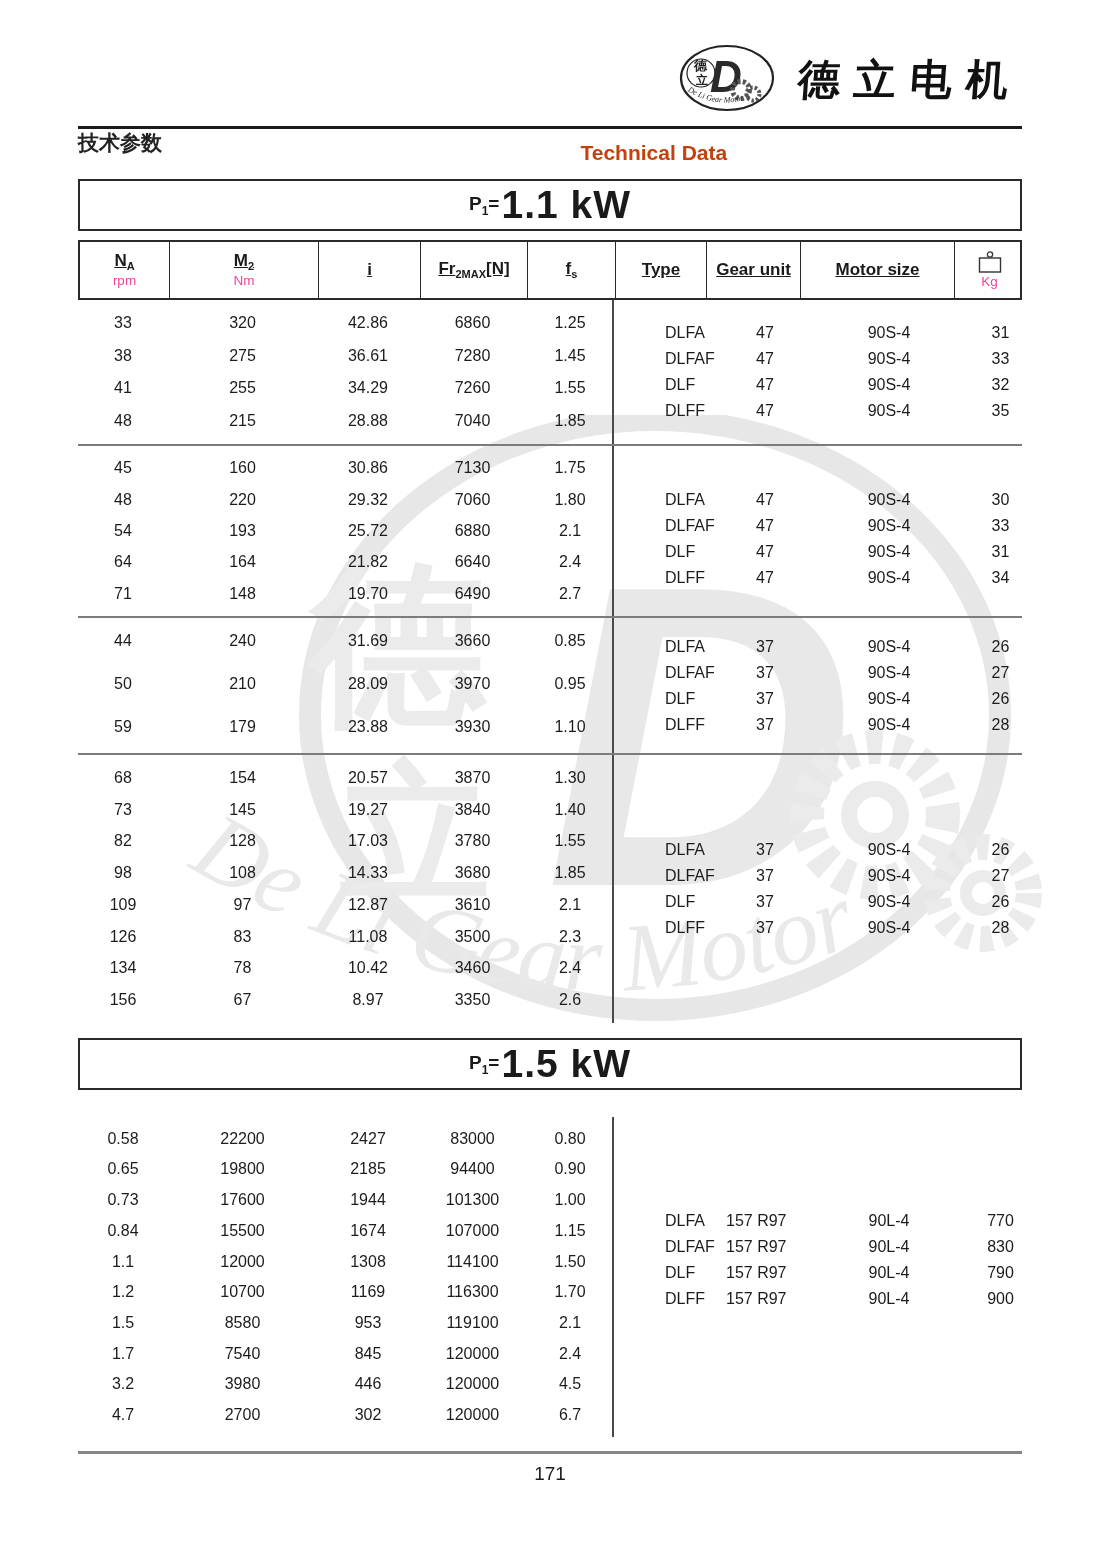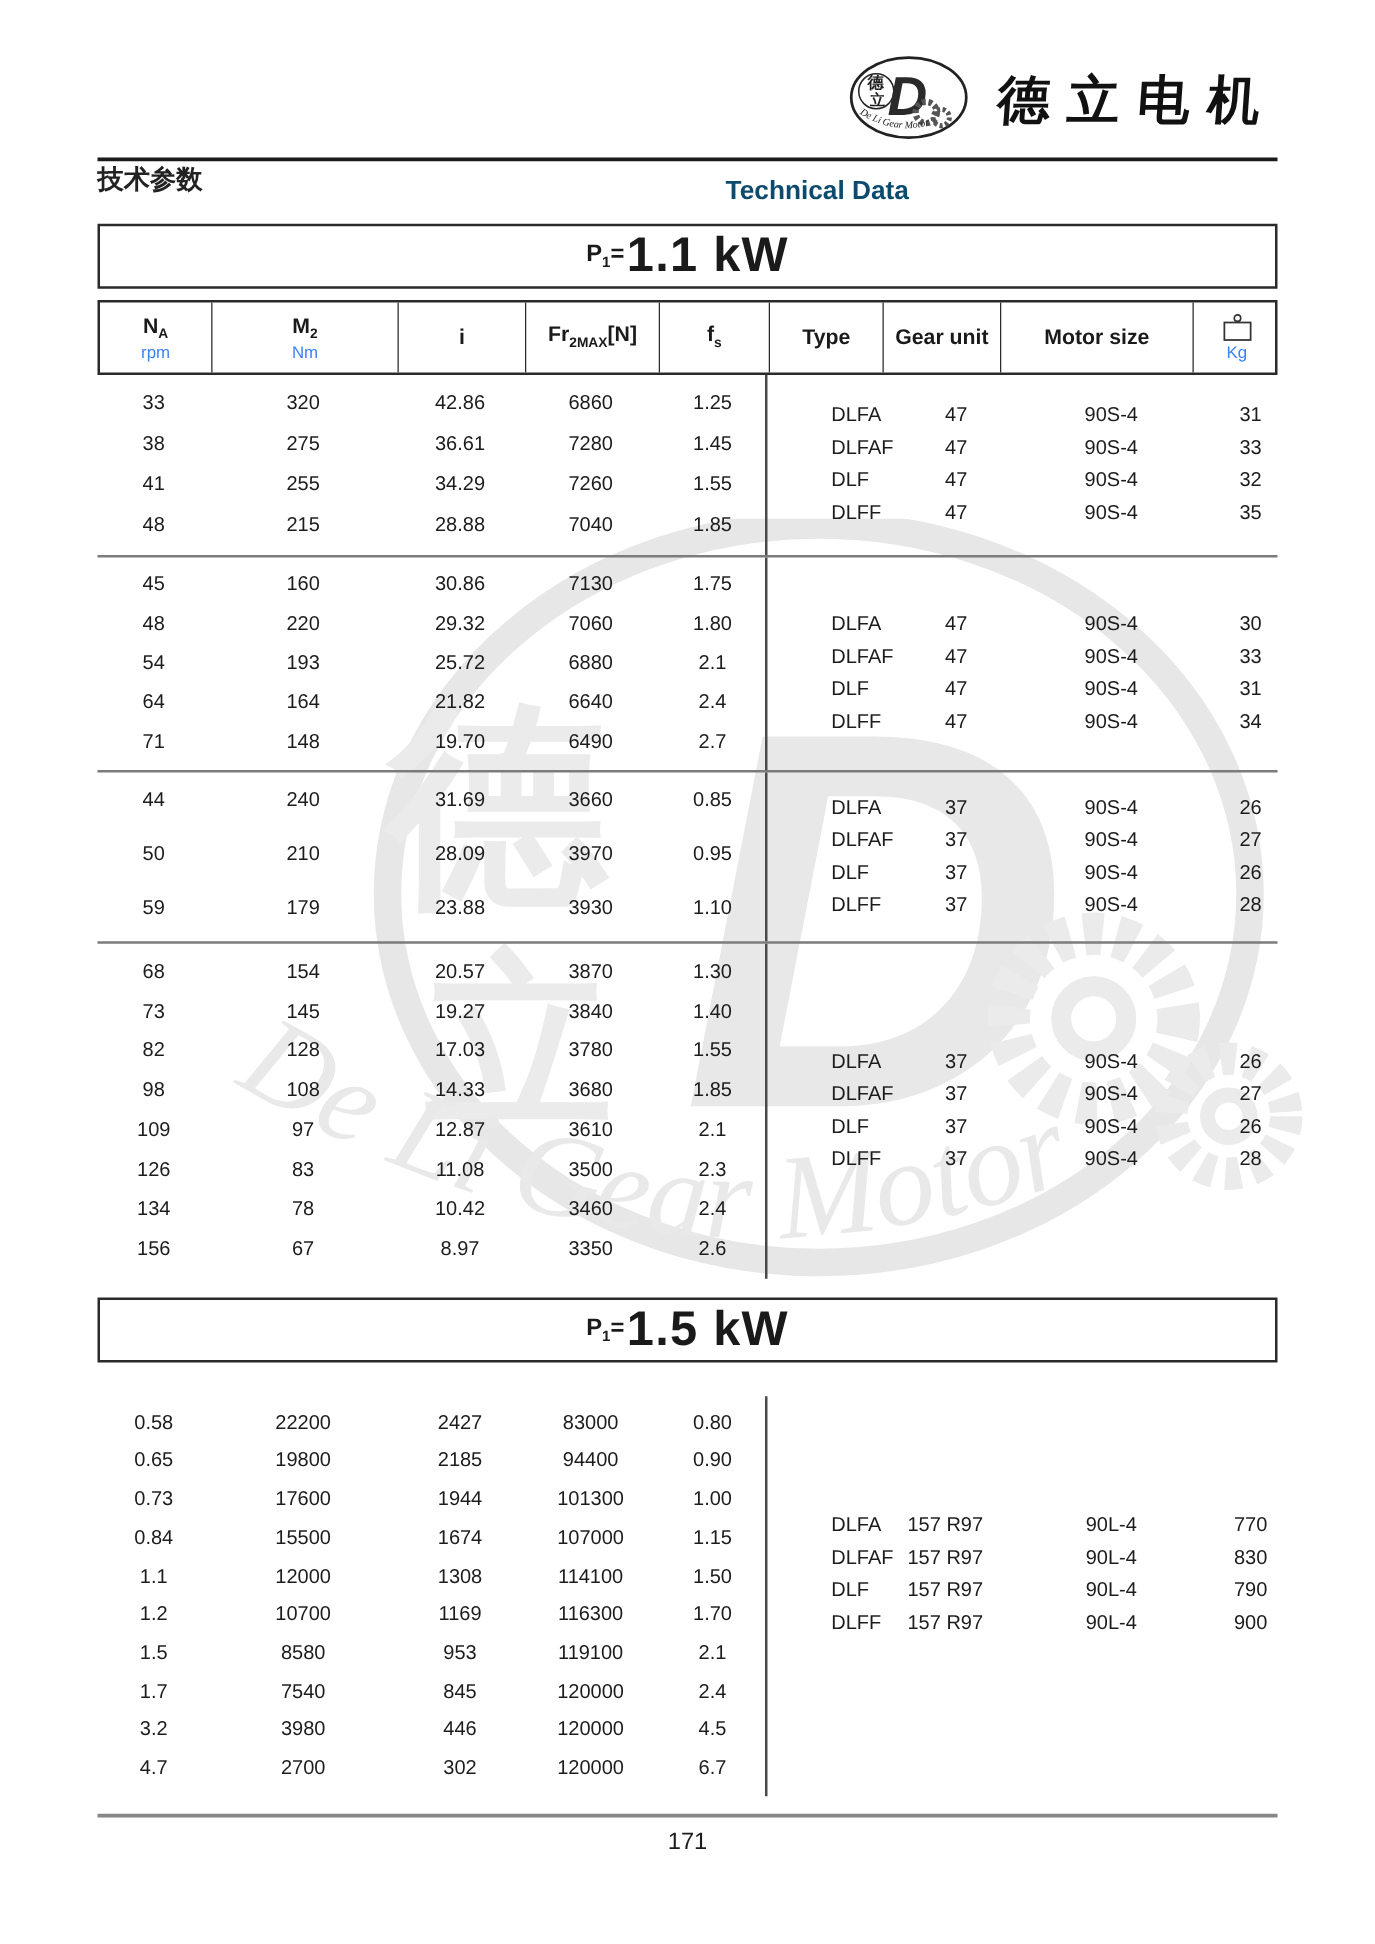--- a/index.html
+++ b/index.html
@@ -18,21 +18,21 @@
   .top-spacer{position:relative;height:126px;border-bottom:3px solid #1b1b1b;}
   .logo-wrap{position:absolute;right:0;bottom:8px;display:flex;align-items:center;gap:20px;}
   .brand-cn{
     font-family:"Liberation Serif", serif;
     font-weight:bold;font-size:42px;letter-spacing:14px;
     color:#111;white-space:nowrap;transform:skewX(-4deg);
   }
   .titles{position:relative;height:50px;}
   .title-cn{position:absolute;left:0;top:0;font-size:21px;font-weight:bold;color:#222;text-align:right;}
   .title-en{position:absolute;left:61%;top:12px;transform:translateX(-50%);
-    font-size:21px;font-weight:bold;color:#0c4a6e;}
+    font-size:21px;font-weight:bold;color:#c2410c;}
   
   .power-box{
     height:48px;border:2px solid #2a2a2a;
     display:flex;align-items:center;justify-content:center;
     background:#fff;
     text-align:center;
   }
   .p-pre{font-size:19px;font-weight:bold;}
   .p-pre sub{font-size:12px;}
   .p-val{font-size:39px;font-weight:bold;letter-spacing:1px;margin-left:2px;}
@@ -44,23 +44,23 @@
     border:2px solid #2a2a2a;
     height:56px;
     box-sizing:content-box;
   }
   .hcell{
     border-right:1.5px solid #2a2a2a;
     display:flex;flex-direction:column;align-items:center;justify-content:center;
     line-height:1.15;
   }
   .hcell:last-child{border-right:none;}
-  .h-main{font-size:17px;font-weight:bold;}
+  .h-main{font-size:17px;font-weight:bold;text-decoration:underline;}
   .h-main sub{font-size:11px;font-weight:bold;}
-  .h-unit{font-size:13.5px;color:#3b82f6;}
+  .h-unit{font-size:13.5px;color:#ec4899;}
   .kg-icon{display:block;margin-bottom:1px;}
   
   .block{display:flex;border-bottom:2px solid #7c7c7c;}
   .block.no-sep{border-bottom:none;}
   .lpart{
     width:536px;border-right:2px solid #4a4a4a;
     display:flex;flex-direction:column;justify-content:space-evenly;
     box-sizing:border-box;
   }
   .rpart{

